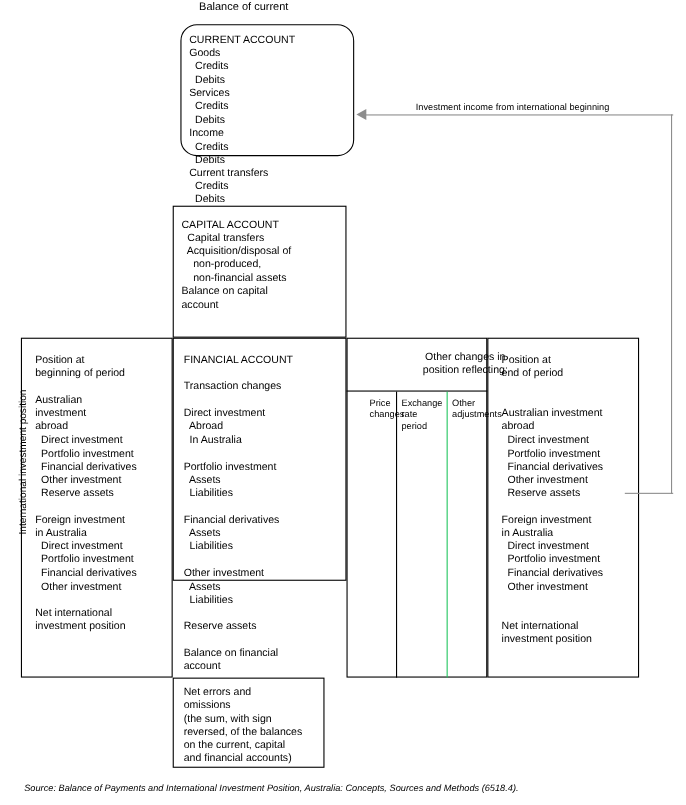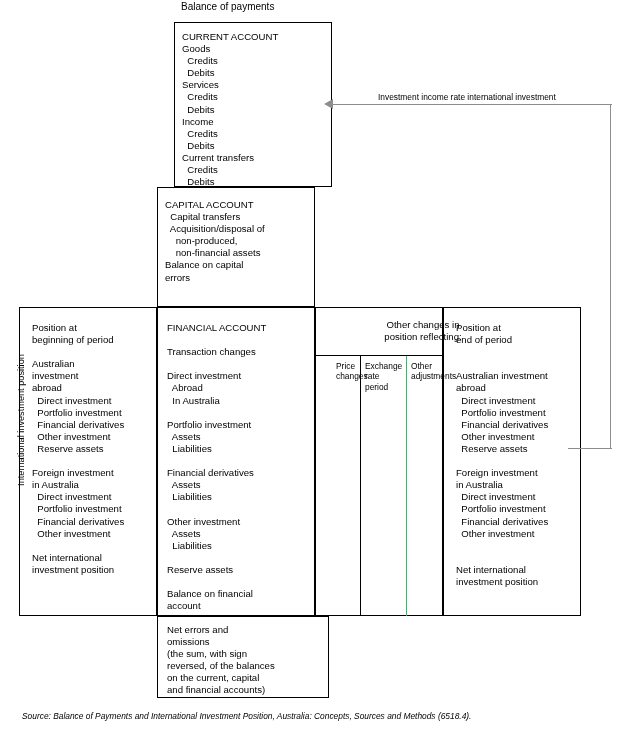--- a/index.html
+++ b/index.html
@@ -27,52 +27,52 @@
 
   
   .box {
     border: 1px solid #000000;
     box-sizing: border-box;
     background: transparent;
   }
 
   
   #current-account-box {
-    left: 174px; top: 22px;
-    width: 158px; height: 165px;
+    left: 164px; top: 22px;
+    width: 158px; height: 120px; border-radius: 15px;
   }
   
   #capital-account-box {
     left: 157px; top: 187px;
     width: 158px; height: 120px;
   }
   
   #opening-position-box {
     left: 19px; top: 307px;
     width: 138px; height: 309px;
   }
   
   #financial-account-box {
     left: 157px; top: 307px;
-    width: 158px; height: 309px;
+    width: 158px; height: 221px;
   }
   
   #other-changes-box {
     left: 315px; top: 307px;
     width: 128px; height: 309px;
   }
   
   #closing-position-box {
     left: 443px; top: 307px;
     width: 138px; height: 309px;
   }
   
   #net-errors-box {
     left: 157px; top: 616px;
-    width: 172px; height: 82px;
+    width: 138px; height: 82px;
   }
 
   .box-inner {
     padding: 8px 0 0 7px;
     font-size: 9.6px;
     line-height: 12.1px;
     white-space: pre;
   }
   #opening-position-box .box-inner,
   #closing-position-box .box-inner { padding-left: 12px; padding-top: 14px; }
@@ -155,21 +155,21 @@
   #source-note {
     left: 22px; top: 711px;
     font-size: 8.4px;
     font-style: italic;
     white-space: nowrap;
   }
 </style>
 </head>
 <body>
 
-<div class="abs" id="bop-title">Balance of payments</div>
+<div class="abs" id="bop-title">Balance of current</div>
 
 <div class="abs box" id="current-account-box">
   <div class="box-inner">CURRENT ACCOUNT
 Goods
   Credits
   Debits
 Services
   Credits
   Debits
 Income
@@ -180,21 +180,21 @@
   Debits</div>
 </div>
 
 <div class="abs box" id="capital-account-box">
   <div class="box-inner">CAPITAL ACCOUNT
   Capital transfers
   Acquisition/disposal of
     non-produced,
     non-financial assets
 Balance on capital
-errors</div>
+account</div>
 </div>
 
 <div class="abs box" id="opening-position-box">
   <div class="box-inner">Position at
 beginning of period
 
 Australian
 investment
 abroad
   Direct investment
@@ -285,19 +285,19 @@
   <div class="box-inner">Net errors and
 omissions
 (the sum, with sign
 reversed, of the balances
 on the current, capital
 and financial accounts)</div>
 </div>
 
 <div class="abs" id="iip-axis-label">International investment position</div>
 
-<div class="abs" id="arrow-label">Investment income rate international investment</div>
+<div class="abs" id="arrow-label">Investment income from international beginning</div>
 <div class="abs" id="arrow-h"></div>
 <div class="abs" id="arrow-v"></div>
 <div class="abs" id="arrow-h2"></div>
 <div class="abs" id="arrow-head"></div>
 
 <div class="abs" id="source-note">Source: Balance of Payments and International Investment Position, Australia: Concepts, Sources and Methods (6518.4).</div>
 
 </body></html>

